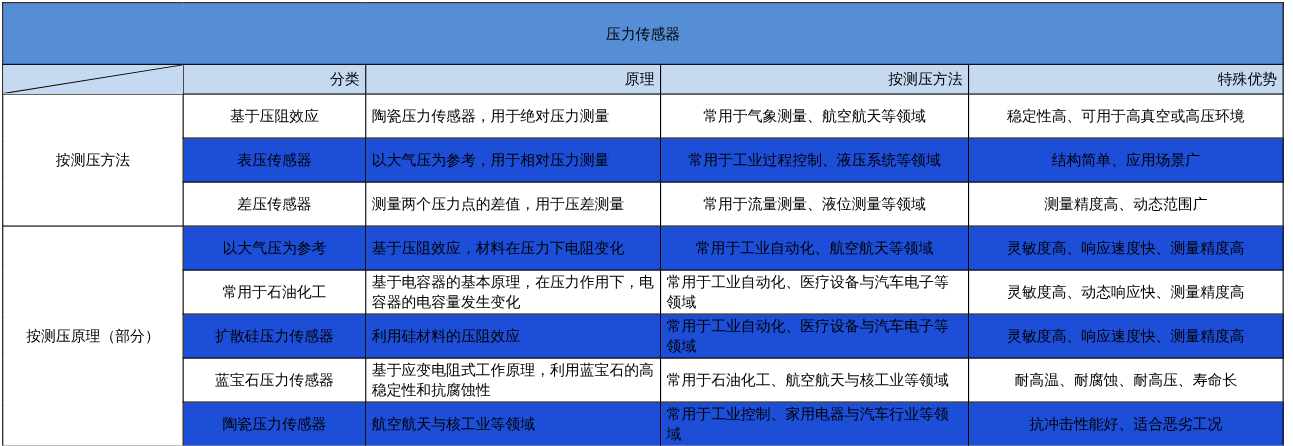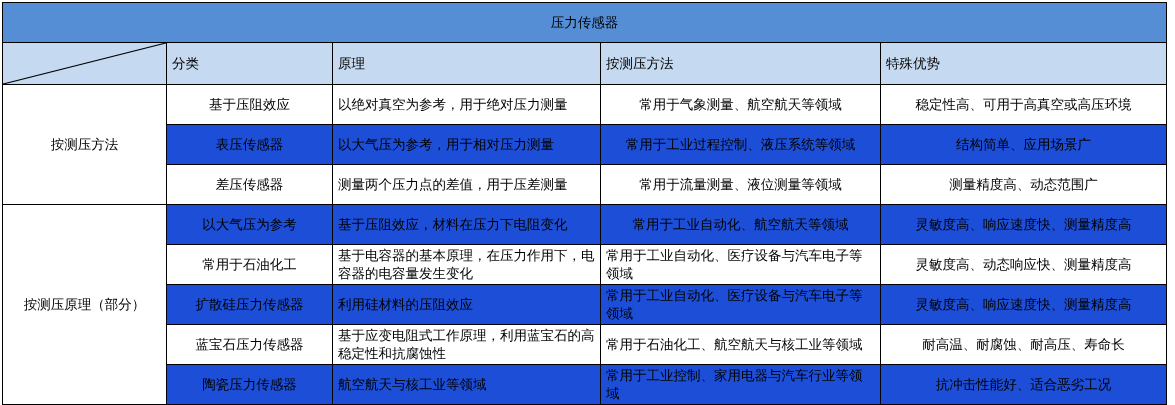--- a/index.html
+++ b/index.html
@@ -37,29 +37,29 @@
     box-sizing: border-box;
     word-break: break-all;
   }
   
   .title-cell {
     background: #558ed5;
     color: #000000;
     font-weight: bold;
     font-size: 14.5px;
     text-align: center;
-    height: 40px;
+    height: 56px;
   }
   
   .hdr {
     background: #c5d9f1;
     font-weight: bold;
     font-size: 14px;
-    text-align: left;
-    height: 42px;
+    text-align: right;
+    height: 27px;
   }
   .hdr-corner {
     background: #c5d9f1;
     padding: 0;
     position: relative;
     overflow: hidden;
   }
   .hdr-corner svg {
     display: block;
     width: 100%;
@@ -119,21 +119,21 @@
         </td>
         <td class="hdr">分类</td>
         <td class="hdr">原理</td>
         <td class="hdr">按测压方法</td>
         <td class="hdr">特殊优势</td>
       </tr>
 
       <tr class="plain r40">
         <td class="grp" rowspan="3">按测压方法</td>
         <td class="c-cat">基于压阻效应</td>
-        <td class="c-txt">以绝对真空为参考，用于绝对压力测量</td>
+        <td class="c-txt">陶瓷压力传感器，用于绝对压力测量</td>
         <td class="c-adv">常用于气象测量、航空航天等领域</td>
         <td class="c-adv">稳定性高、可用于高真空或高压环境</td>
       </tr>
       <tr class="shade r40">
         <td class="c-cat">表压传感器</td>
         <td class="c-txt">以大气压为参考，用于相对压力测量</td>
         <td class="c-adv">常用于工业过程控制、液压系统等领域</td>
         <td class="c-adv">结构简单、应用场景广</td>
       </tr>
       <tr class="plain r40">

